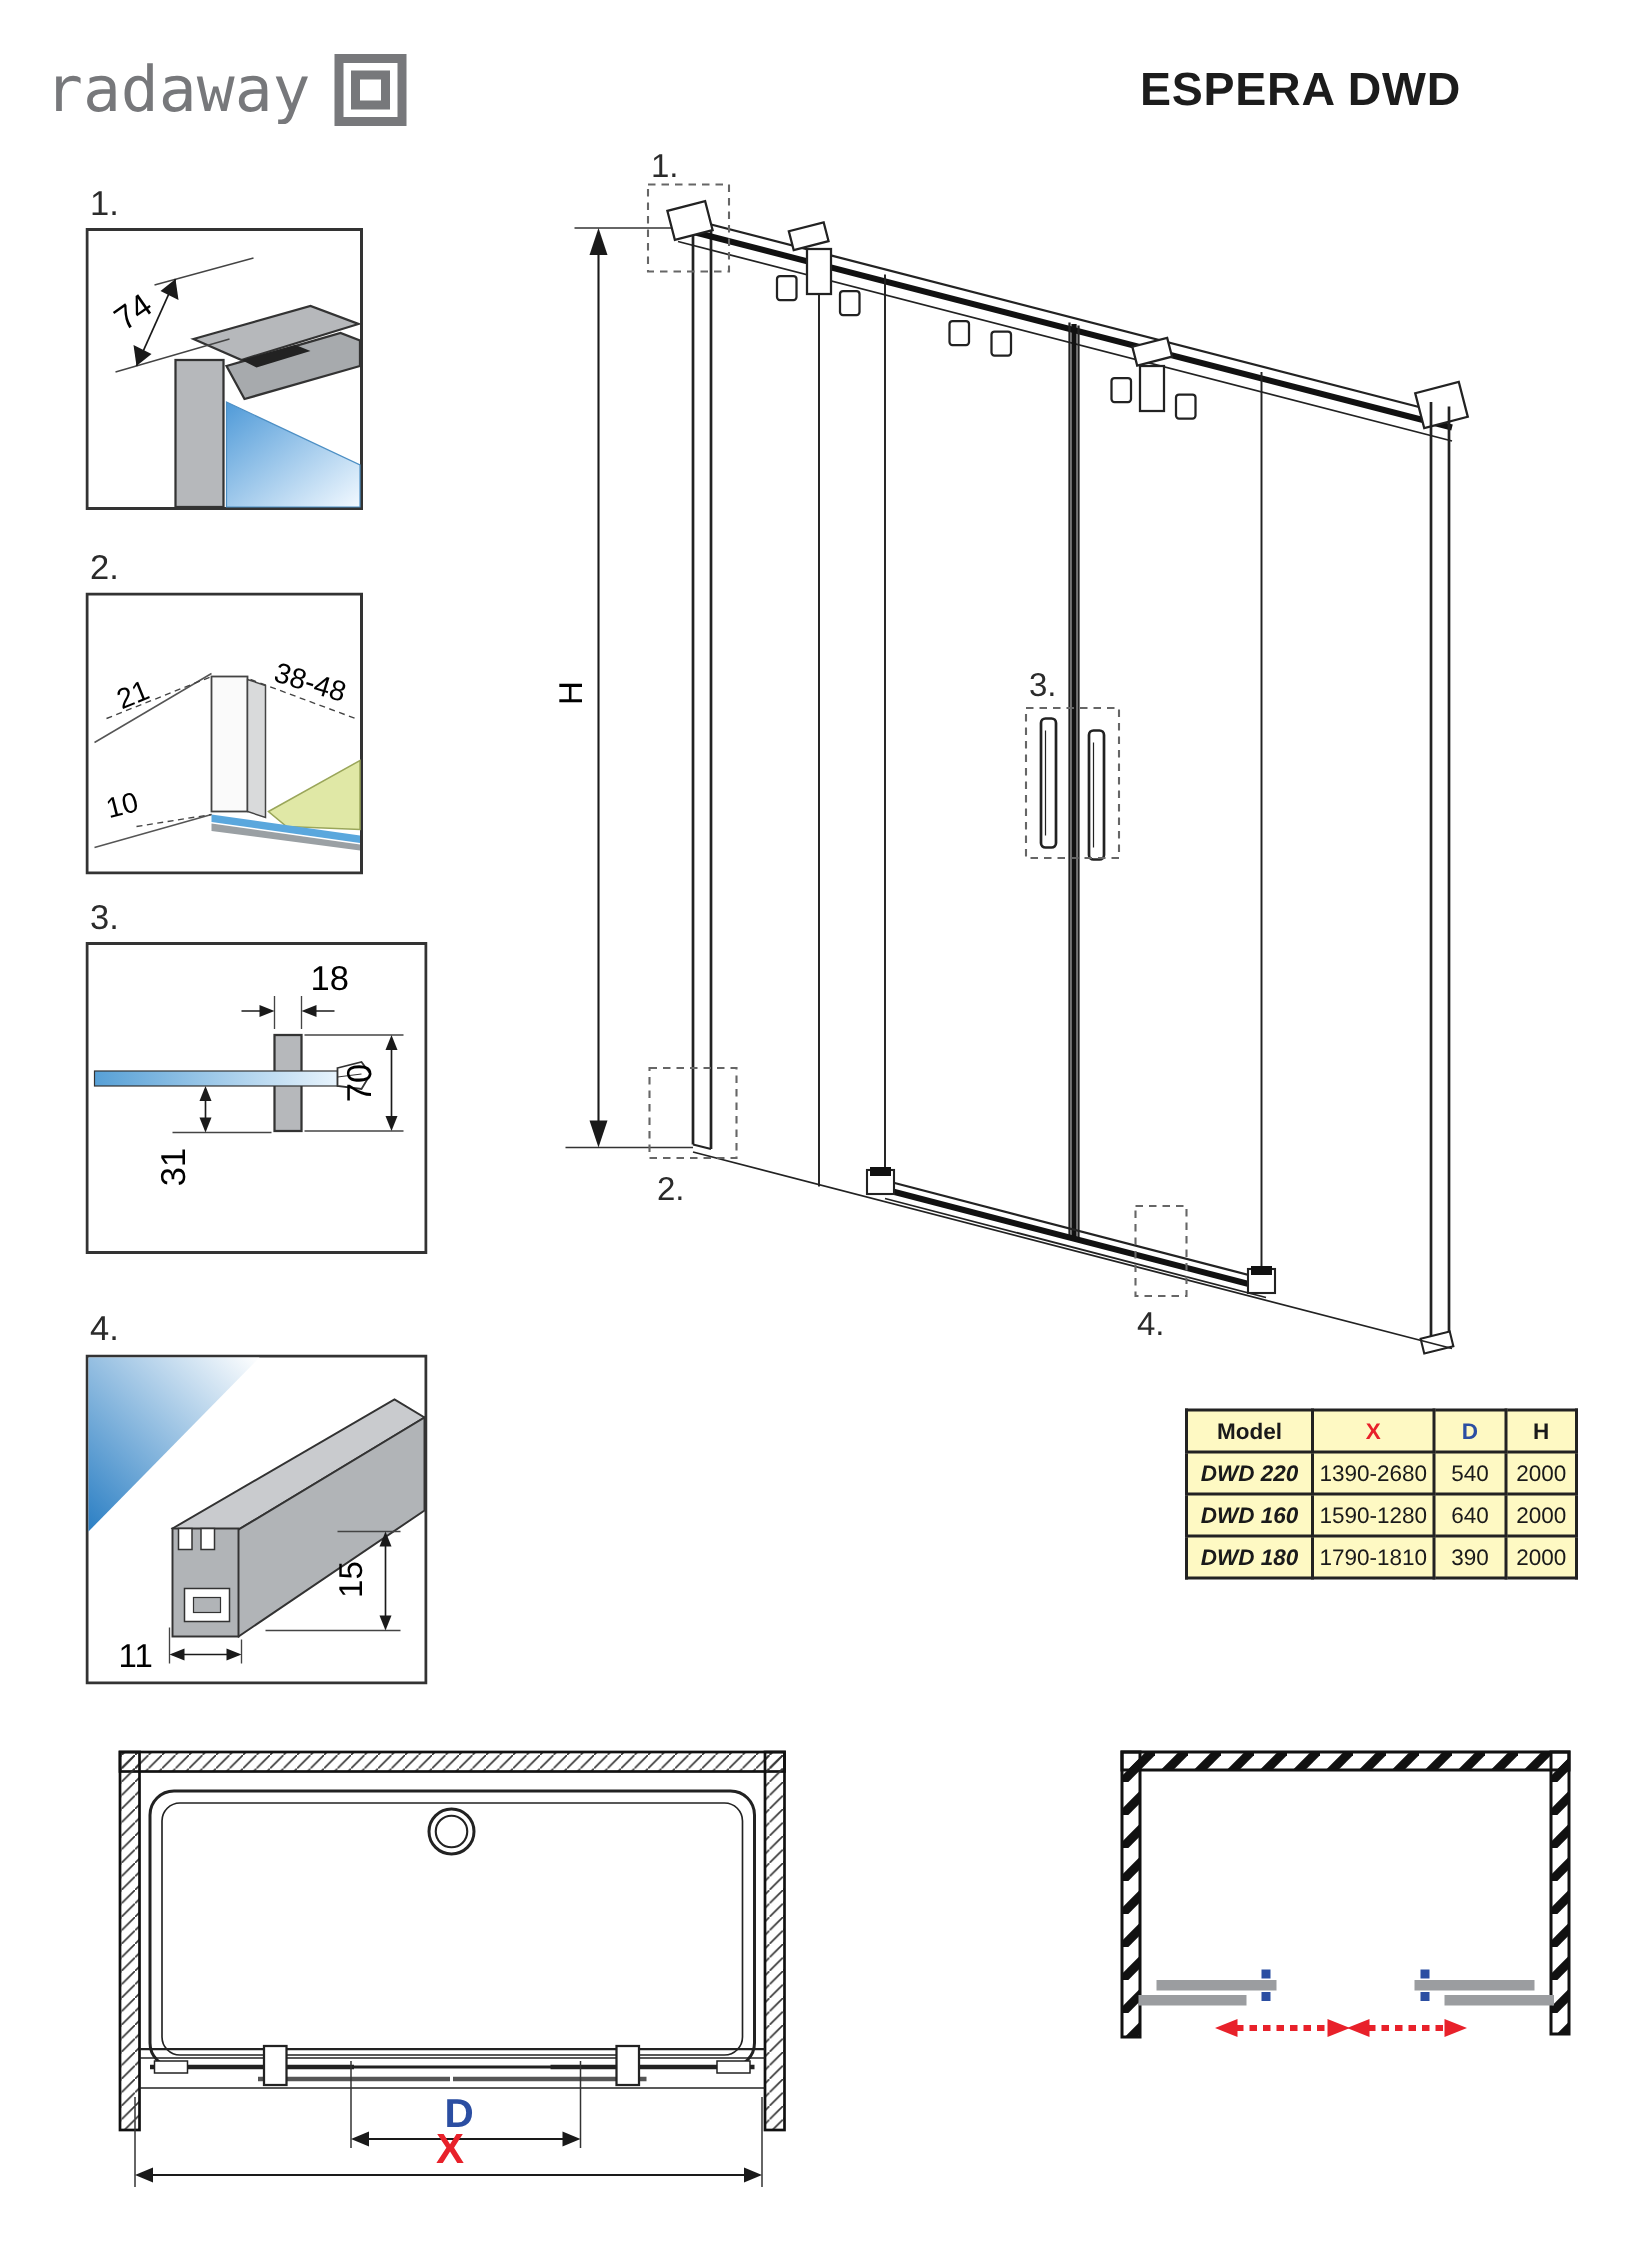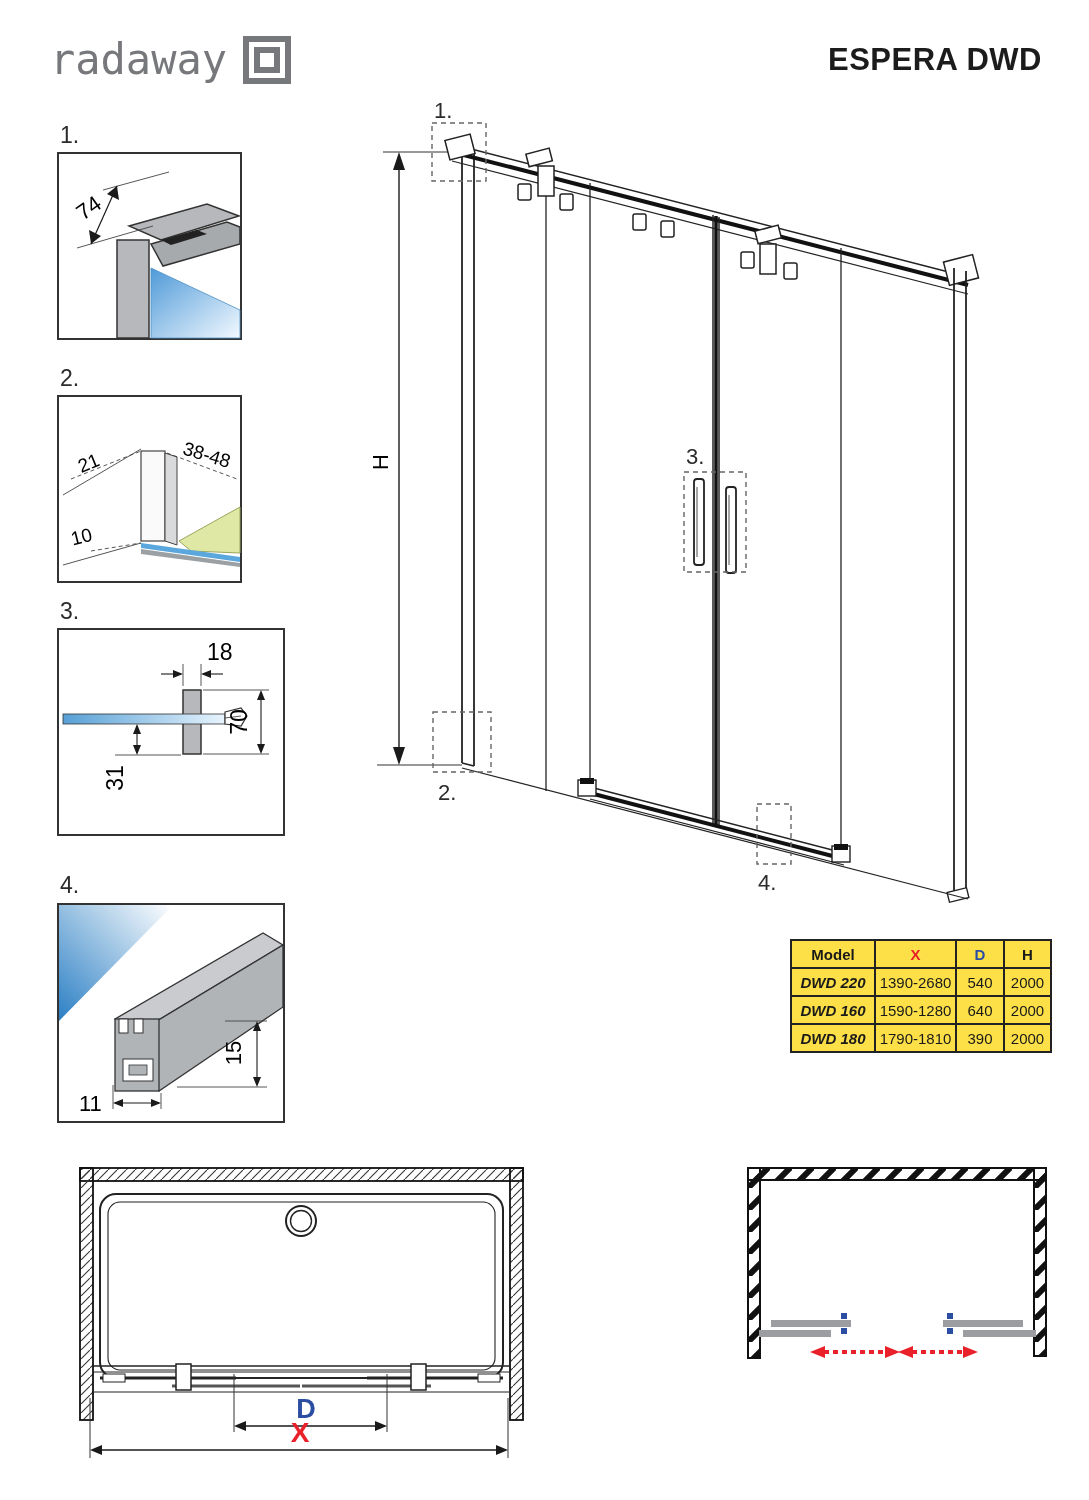--- a/index.html
+++ b/index.html
@@ -2,32 +2,32 @@
 <html><head>
 <meta charset="utf-8">
 <style>
   html,body{margin:0;padding:0;background:#fff;}
   #page{position:relative;width:1089px;height:1500px;background:#fff;overflow:hidden;
         font-family:"Liberation Sans",sans-serif;color:#1a1a1a;}
   .abs{position:absolute;}
   
   #logo{left:30px;top:36px;display:flex;align-items:center;gap:16px;}
   #logo .txt{font-family:"DejaVu Sans Mono",monospace;font-size:42px;font-weight:400;
-             color:#77787b;letter-spacing:0px;line-height:1;margin-left:20px;}
+             color:#77787b;letter-spacing:0px;line-height:1;}
   #logo .sq-outer{width:36px;height:36px;border:6px solid #77787b;display:flex;
                   align-items:center;justify-content:center;}
   #logo .sq-inner{width:14px;height:14px;border:6px solid #77787b;}
-  #title{left:760px;top:42px;width:282px;text-align:right;font-size:31px;font-weight:bold;
+  #title{left:760px;top:42px;width:282px;font-size:31px;font-weight:bold;
          letter-spacing:0.5px;color:#1c1c1c;}
   
   .fig-label{font-size:23px;color:#2b2b2b;}
   
   #spec-table{left:790px;top:939px;border-collapse:collapse;table-layout:fixed;}
   #spec-table td,#spec-table th{border:2px solid #222;text-align:center;vertical-align:middle;
-      font-size:15px;padding:0;height:26px;background:#fde047;}
+      font-size:15px;padding:0;height:26px;background:#fef9c3;}
   #spec-table th{font-weight:bold;}
   #spec-table .c-model{width:82px;}
   #spec-table .c-x{width:79px;}
   #spec-table .c-d{width:46px;}
   #spec-table .c-h{width:45px;}
   #spec-table td.model{font-weight:bold;font-style:italic;}
   .hx{color:#e8212a;}
   .hd{color:#2b4ea2;}
   svg text{font-family:"Liberation Sans",sans-serif;}
 </style>

